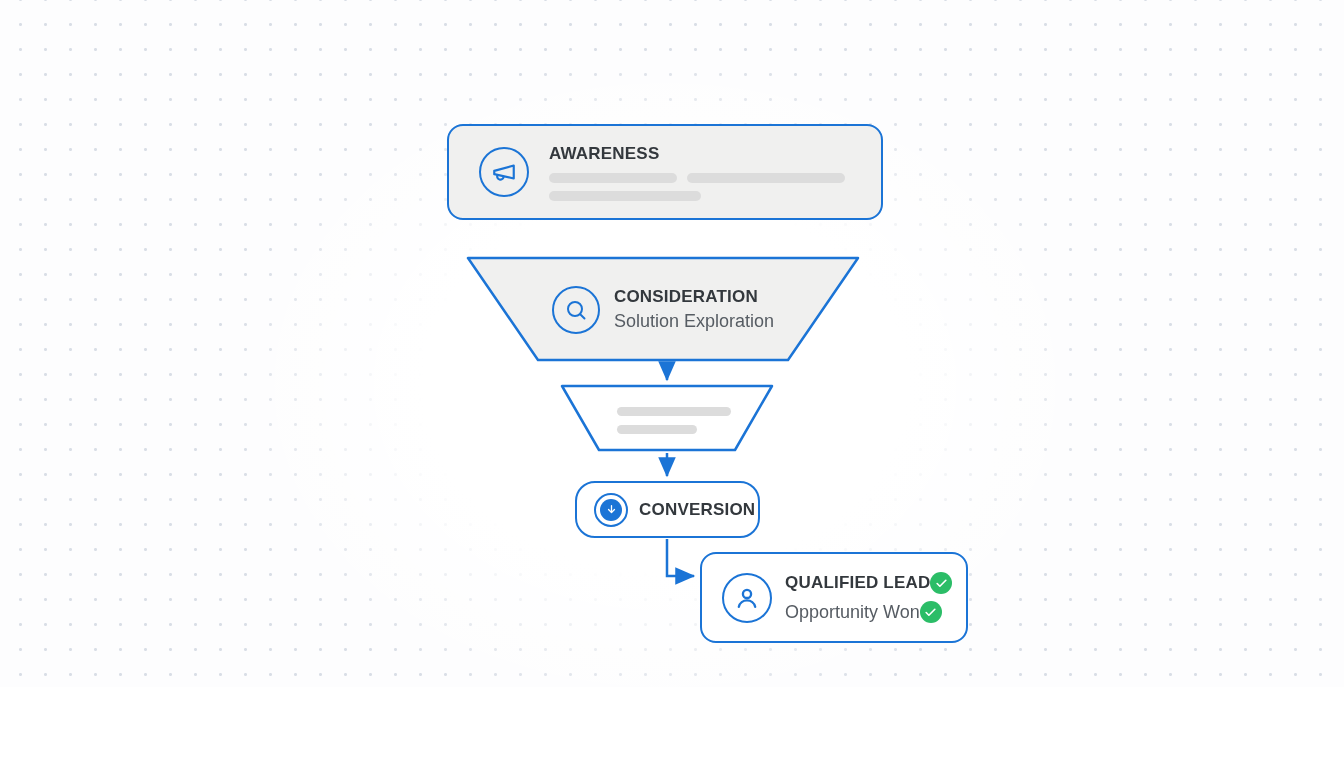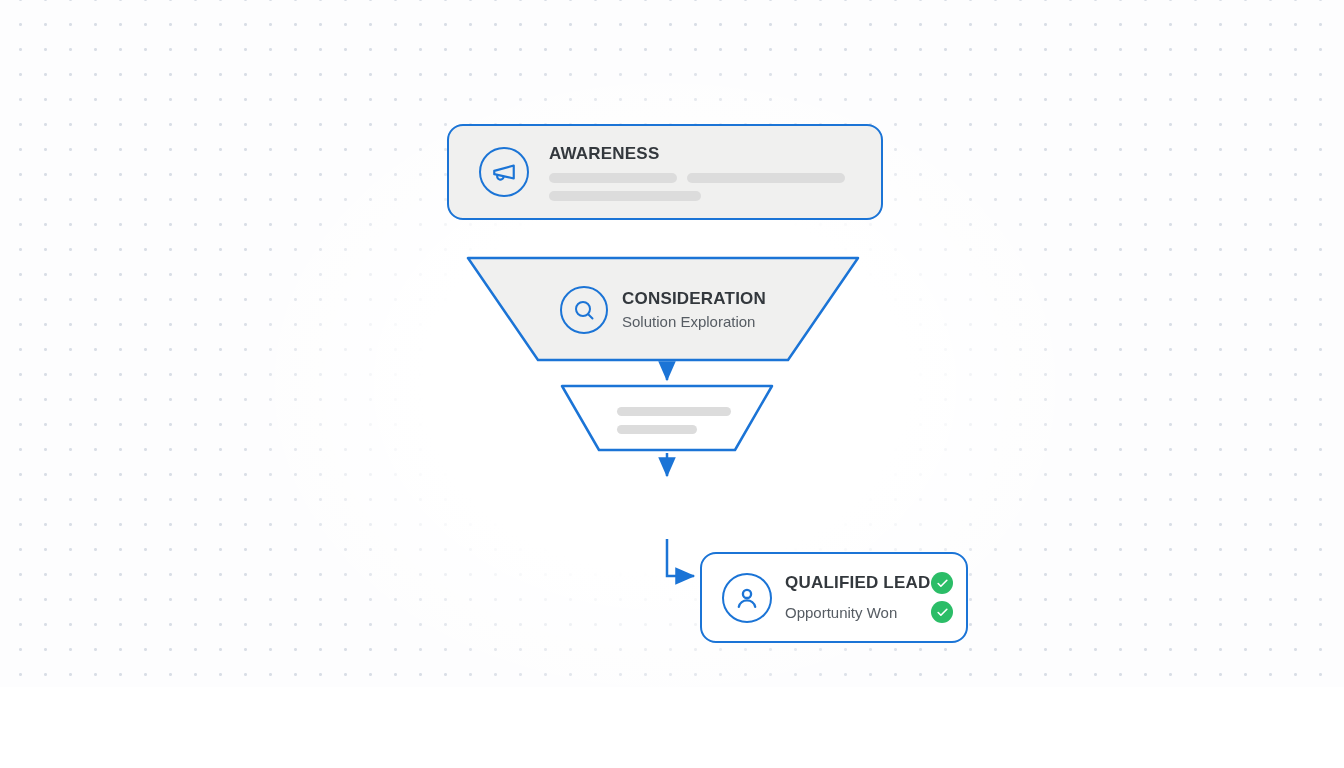--- a/index.html
+++ b/index.html
@@ -43,21 +43,21 @@
   .icon-circle{
     flex:0 0 auto;border:2px solid var(--accent);border-radius:50%;
     display:flex;align-items:center;justify-content:center;color:var(--accent);
   }
   .icon-circle svg{stroke:currentColor;fill:none;stroke-width:2;stroke-linecap:round;stroke-linejoin:round}
 
   .node-title{
     font-size:17px;font-weight:700;color:var(--title-text);
     letter-spacing:.2px;white-space:nowrap;
   }
-  .node-subtitle{font-size:15px;color:var(--subtitle-text);white-space:nowrap}
+  .node-subtitle{font-size:18px;color:var(--subtitle-text);white-space:nowrap}
 
   .bar{display:block;height:10px;border-radius:5px;background:var(--placeholder)}
   .bar-row{display:flex;gap:10px}
 
   
   .awareness{left:447px;top:124px;width:436px;height:96px;padding-left:30px;gap:20px}
   .awareness .icon-circle{width:50px;height:50px}
   .awareness .node-title{margin-bottom:9px}
   .awareness .bars{display:flex;flex-direction:column;gap:8px}
 
@@ -86,21 +86,21 @@
   .conversion .disc{
     width:22px;height:22px;border-radius:50%;background:var(--accent);
     display:flex;align-items:center;justify-content:center;
   }
   .conversion .disc svg{stroke:#fff;fill:none;stroke-width:2.4;stroke-linecap:round;stroke-linejoin:round}
 
   
   .qualified{left:700px;top:552px;width:268px;height:91px;padding-left:20px;gap:13px;background:var(--node-fill)}
   .qualified .icon-circle{width:50px;height:50px}
   .qualified .text-col{display:flex;flex-direction:column;gap:7px;width:168px}
-  .qualified .row{display:flex;align-items:center;justify-content:space-between}
+  .qualified .row{display:flex;align-items:center;}
   .check{
     width:22px;height:22px;border-radius:50%;background:var(--success);
     display:flex;align-items:center;justify-content:center;flex:0 0 auto;
   }
   .check svg{stroke:#fff;fill:none;stroke-width:3;stroke-linecap:round;stroke-linejoin:round}
 </style>
 </head>
 <body>
 
 <div class="canvas">
@@ -158,20 +158,31 @@
   <div class="node trap small-trap">
     <svg class="shape" width="214" height="68" viewBox="0 0 214 68">
       <polygon class="trap-shape light" points="2,2 212,2 175,66 39,66"></polygon>
     </svg>
     <div class="trap-content">
       <span class="bar" style="width:114px"></span>
       <span class="bar" style="width:80px"></span>
     </div>
   </div>
 
+  <div class="node card conversion">
+    <span class="icon-circle">
+      <span class="disc">
+        <svg width="13" height="13" viewBox="0 0 24 24">
+          <path d="M12 5v12"></path>
+          <path d="m6.5 12 5.5 5.5L17.5 12"></path>
+        </svg>
+      </span>
+    </span>
+    <div class="node-title">CONVERSION</div>
+  </div>
 
   <div class="node card qualified">
     <span class="icon-circle">
       <svg width="28" height="28" viewBox="0 0 24 24">
         <circle cx="12" cy="8.5" r="3.5"></circle>
         <path d="M5 19.5a7.2 7.2 0 0 1 14 0"></path>
       </svg>
     </span>
     <div class="text-col">
       <div class="row">

